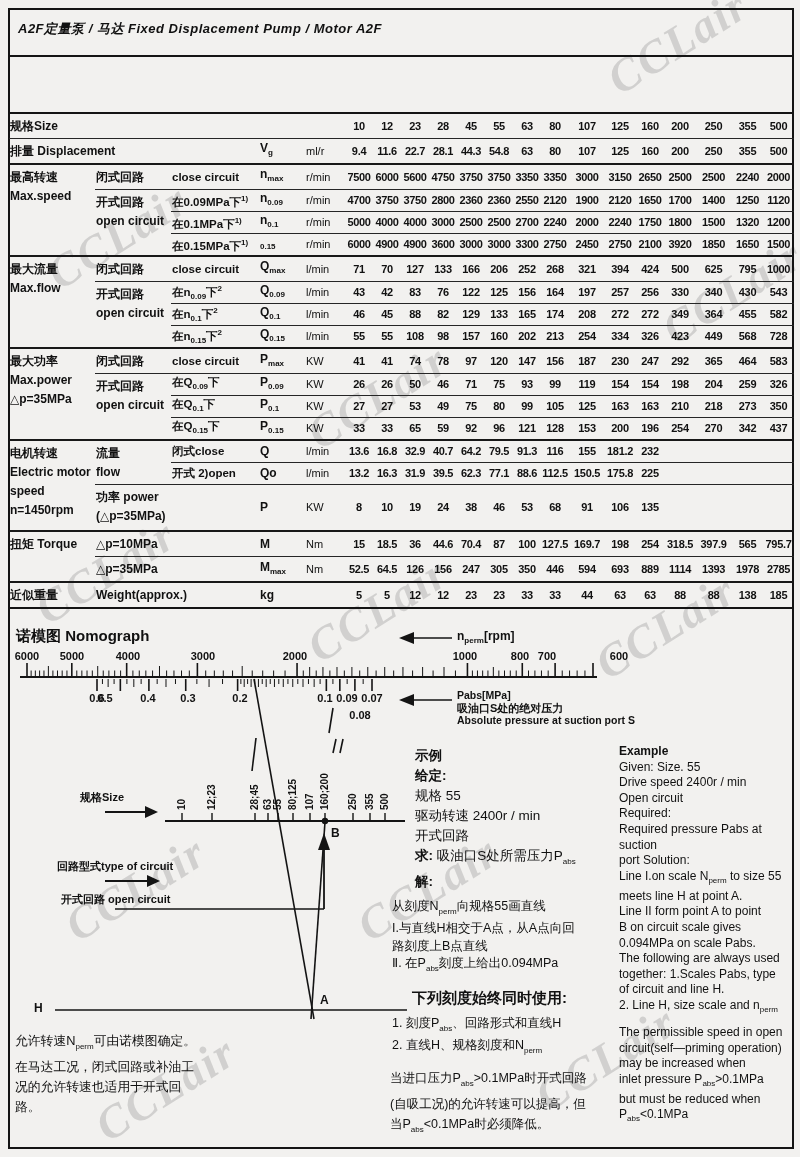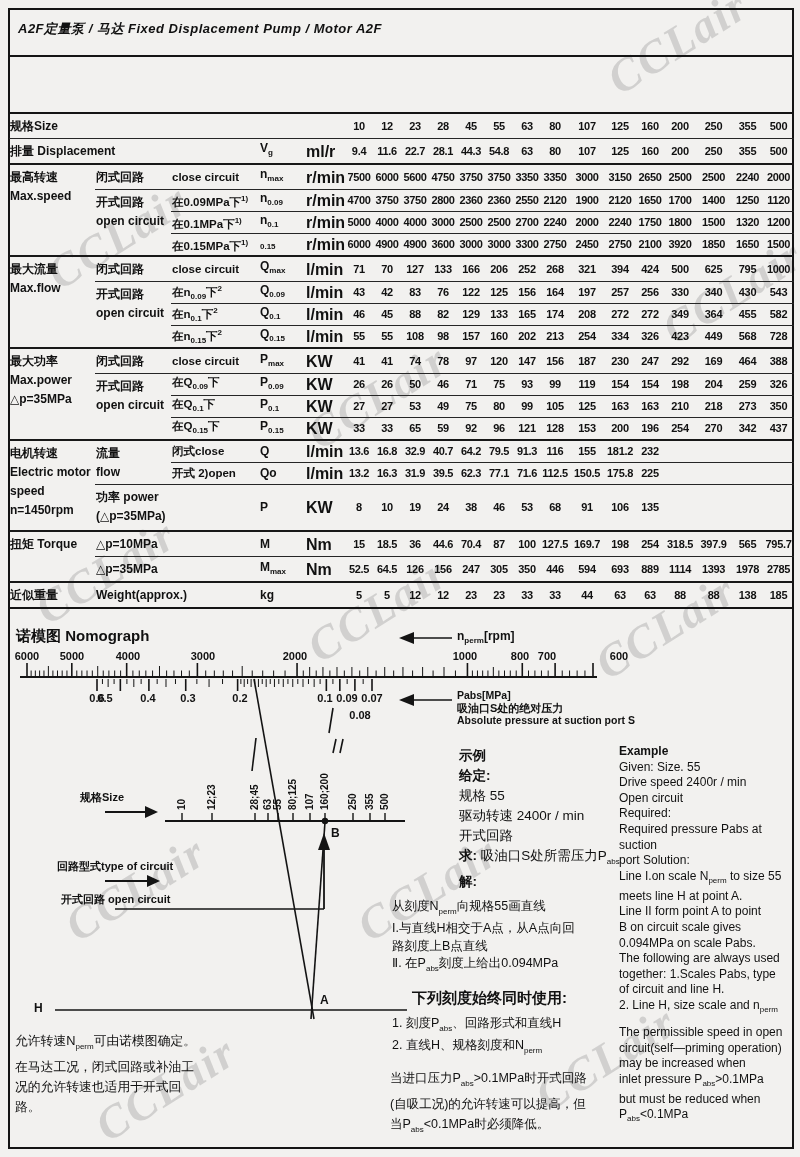--- a/index.html
+++ b/index.html
@@ -15,21 +15,21 @@
   
   .tablewrap{position:absolute;left:9px;top:112px;width:785px;border-top:2.5px solid #141414;border-bottom:2.5px solid #141414;}
   table{border-collapse:collapse;table-layout:fixed;width:785px;}
   td{padding:0 1px;height:21px;font-size:11.5px;line-height:13px;white-space:nowrap;overflow:visible;vertical-align:middle;}
   tr.grp>td{border-top:2.5px solid #181818;}
   tr.sub>td{border-top:1.5px solid #262626;}
   tr.dbl>td{height:42px;}
   td.gl,td.l2{vertical-align:top;padding-top:3px;font-weight:bold;font-size:12px;line-height:19px;}
   td.l3{font-weight:bold;font-size:11.5px;}
   td.sym{font-weight:bold;font-size:12px;}
-  td.unit{font-weight:bold;font-size:16px;}
+  td.unit{font-weight:normal;font-size:11px;}
   td.val{text-align:center;font-weight:bold;font-size:11px;letter-spacing:-.3px;}
   sub{font-size:8px;} sup{font-size:8px;}
   
   .footnote{left:15px;top:562px;font-size:12.5px;line-height:19px;}
   
   .nomo-title{left:16px;top:627px;font-size:15px;font-weight:bold;}
   .sc{position:absolute;width:36px;margin-left:-18px;text-align:center;font-size:11px;font-weight:bold;}
   .szlab{position:absolute;font-size:10px;font-weight:bold;white-space:nowrap;transform-origin:0 0;transform:rotate(-90deg);}
   .small-b{font-size:10.5px;font-weight:bold;}
   .pt-label{font-size:12px;font-weight:bold;}
@@ -301,23 +301,23 @@
             <td class="val">74</td>
             <td class="val">78</td>
             <td class="val">97</td>
             <td class="val">120</td>
             <td class="val">147</td>
             <td class="val">156</td>
             <td class="val">187</td>
             <td class="val">230</td>
             <td class="val">247</td>
             <td class="val">292</td>
-            <td class="val">169</td>
+            <td class="val">365</td>
             <td class="val">464</td>
-            <td class="val">388</td>
+            <td class="val">583</td>
           </tr>
           <tr class="sub">
             <td rowspan="3" class="l2">开式回路<br>open circuit</td>
             <td class="l3">在Q<sub>0.09</sub>下</td>
             <td class="sym">P<sub>0.09</sub></td>
             <td class="unit">KW</td>
             <td class="val">26</td>
             <td class="val">26</td>
             <td class="val">50</td>
             <td class="val">46</td>
@@ -398,21 +398,21 @@
           <tr class="sub">
             <td class="l3">开式 2)open</td>
             <td class="sym">Qo</td>
             <td class="unit">l/min</td>
             <td class="val">13.2</td>
             <td class="val">16.3</td>
             <td class="val">31.9</td>
             <td class="val">39.5</td>
             <td class="val">62.3</td>
             <td class="val">77.1</td>
-            <td class="val">71.6</td>
+            <td class="val">88.6</td>
             <td class="val">112.5</td>
             <td class="val">150.5</td>
             <td class="val">175.8</td>
             <td class="val">225</td>
             <td class="val"></td>
             <td class="val"></td>
             <td class="val"></td>
             <td class="val"></td>
           </tr>
           <tr class="sub dbl">
@@ -700,21 +700,21 @@
       <span class="szlab" style="left: 262px; top: 810px;">63</span>
       <span class="szlab" style="left: 272px; top: 810px;">55</span>
       <span class="szlab" style="left: 287px; top: 810px;">80;125</span>
       <span class="szlab" style="left: 304px; top: 810px;">107</span>
       <span class="szlab" style="left: 319px; top: 810px;">160;200</span>
       <span class="szlab" style="left: 347px; top: 810px;">250</span>
       <span class="szlab" style="left: 364px; top: 810px;">355</span>
       <span class="szlab" style="left: 379px; top: 810px;">500</span>
     </div>
 
-  <div class="txtblock" style="left:415px;top:746px;font-size:13.5px;line-height:20px;margin-left:44px;"><b>示例</b><br><b>给定:</b><br>规格 55<br>驱动转速 2400r / min<br>开式回路<br><b>求:</b>  吸油口S处所需压力P<sub>abs</sub><br><b>解:</b></div>
+  <div class="txtblock" style="left:415px;top:746px;font-size:13.5px;line-height:20px;"><b>示例</b><br><b>给定:</b><br>规格 55<br>驱动转速 2400r / min<br>开式回路<br><b>求:</b>  吸油口S处所需压力P<sub>abs</sub><br><b>解:</b></div>
   <div class="txtblock" style="left:392px;top:898px;font-size:12.5px;line-height:17.5px;">从刻度N<sub>perm</sub>向规格55画直线<br>I.与直线H相交于A点，从A点向回<br>路刻度上B点直线<br>Ⅱ. 在P<sub>abs</sub>刻度上给出0.094MPa</div>
   <div class="txtblock" style="left:412px;top:989px;font-size:15px;font-weight:bold;">下列刻度始终同时使用:</div>
   <div class="txtblock" style="left:392px;top:1015px;font-size:12.5px;line-height:17.5px;">1. 刻度P<sub>abs</sub>、回路形式和直线H<br>2. 直线H、规格刻度和N<sub>perm</sub></div>
   <div class="txtblock" style="left:390px;top:1068px;font-size:12.5px;line-height:20px;">当进口压力P<sub>abs</sub>&gt;0.1MPa时开式回路<br>(自吸工况)的允许转速可以提高，但<br>当P<sub>abs</sub>&lt;0.1MPa时必须降低。</div>
 
   <div class="txtblock" style="left:619px;top:744px;font-size:12px;line-height:15.6px;width:176px;"><b>Example</b><br>Given:  Size.  55<br>Drive speed 2400r / min<br>Open circuit<br>Required:<br>Required pressure Pabs at<br>suction<br>port Solution:<br>Line I.on scale N<sub>perm</sub> to size 55<br>meets line H at point A.<br>Line II form point A to point<br>B on circuit scale gives<br>0.094MPa on scale Pabs.<br>The following are always used<br>together: 1.Scales Pabs, type<br>of circuit and line H.<br>2. Line H,  size scale and n<sub>perm</sub></div>
   <div class="txtblock" style="left:619px;top:1025px;font-size:12px;line-height:15.6px;width:176px;">The permissible speed in open<br>circuit(self—priming operation)<br>may be increased when<br>inlet pressure P<sub>abs</sub>&gt;0.1MPa<br>but must be reduced when<br>P<sub>abs</sub>&lt;0.1MPa</div>
 
   <div class="txtblock" style="left:15px;top:1031px;font-size:12.8px;line-height:20px;">允许转速N<sub>perm</sub>可由诺模图确定。<br>在马达工况，闭式回路或补油工<br>况的允许转速也适用于开式回<br>路。</div>
 </div>

